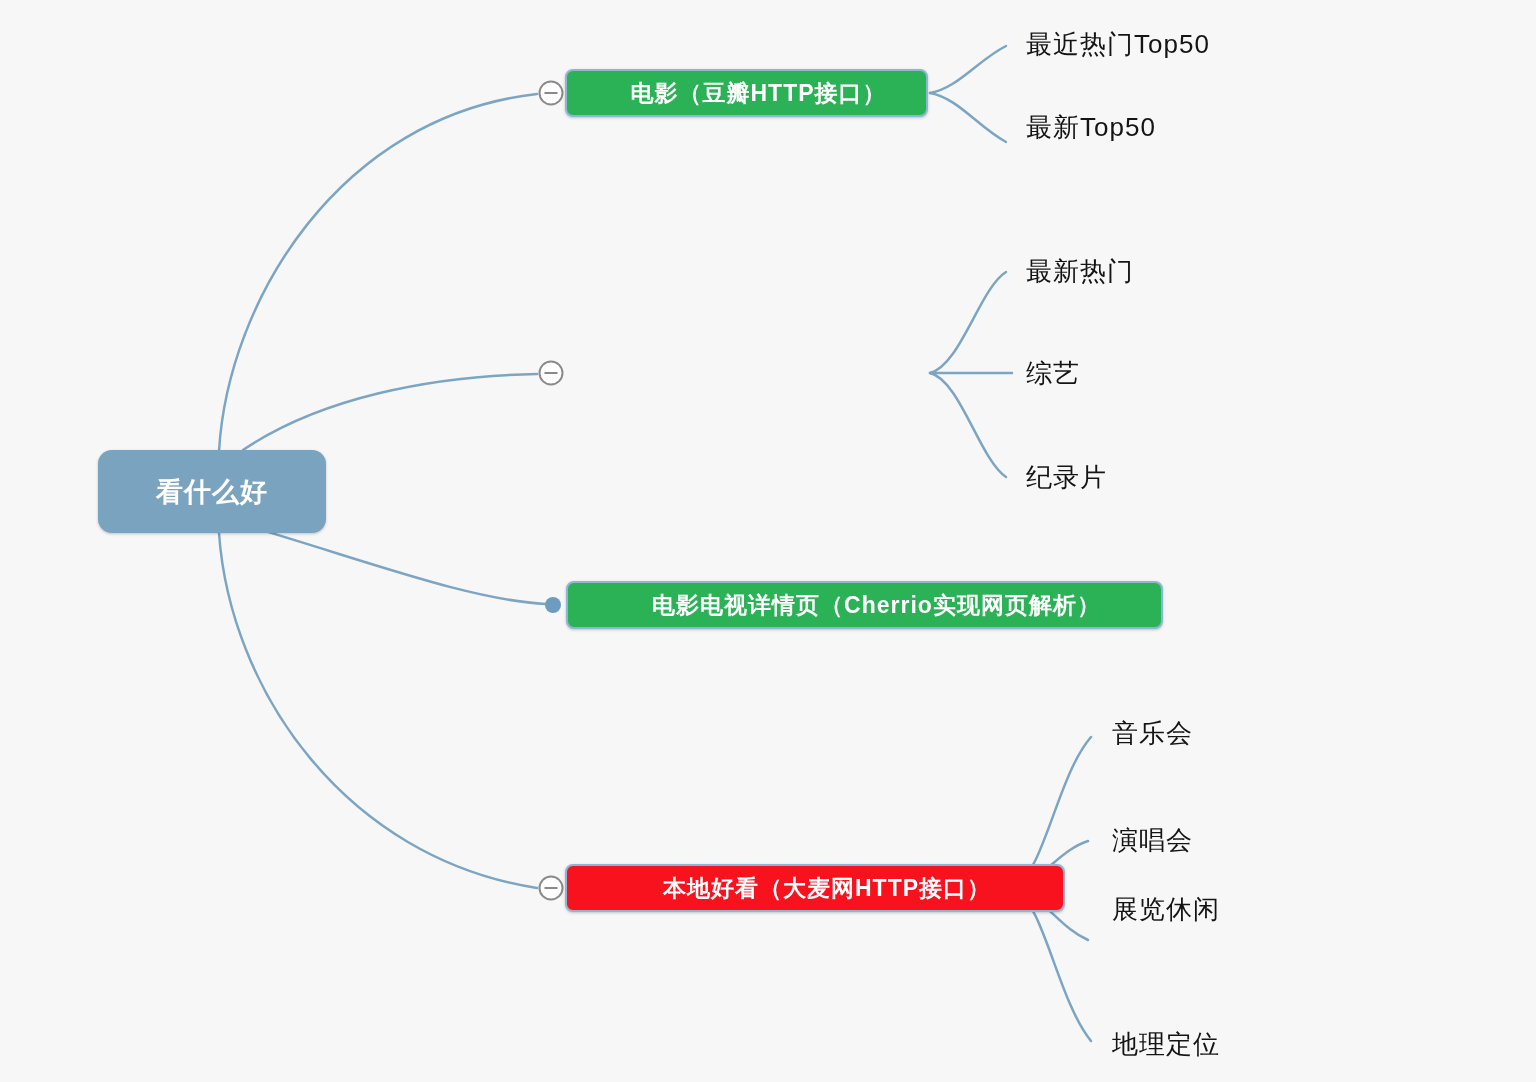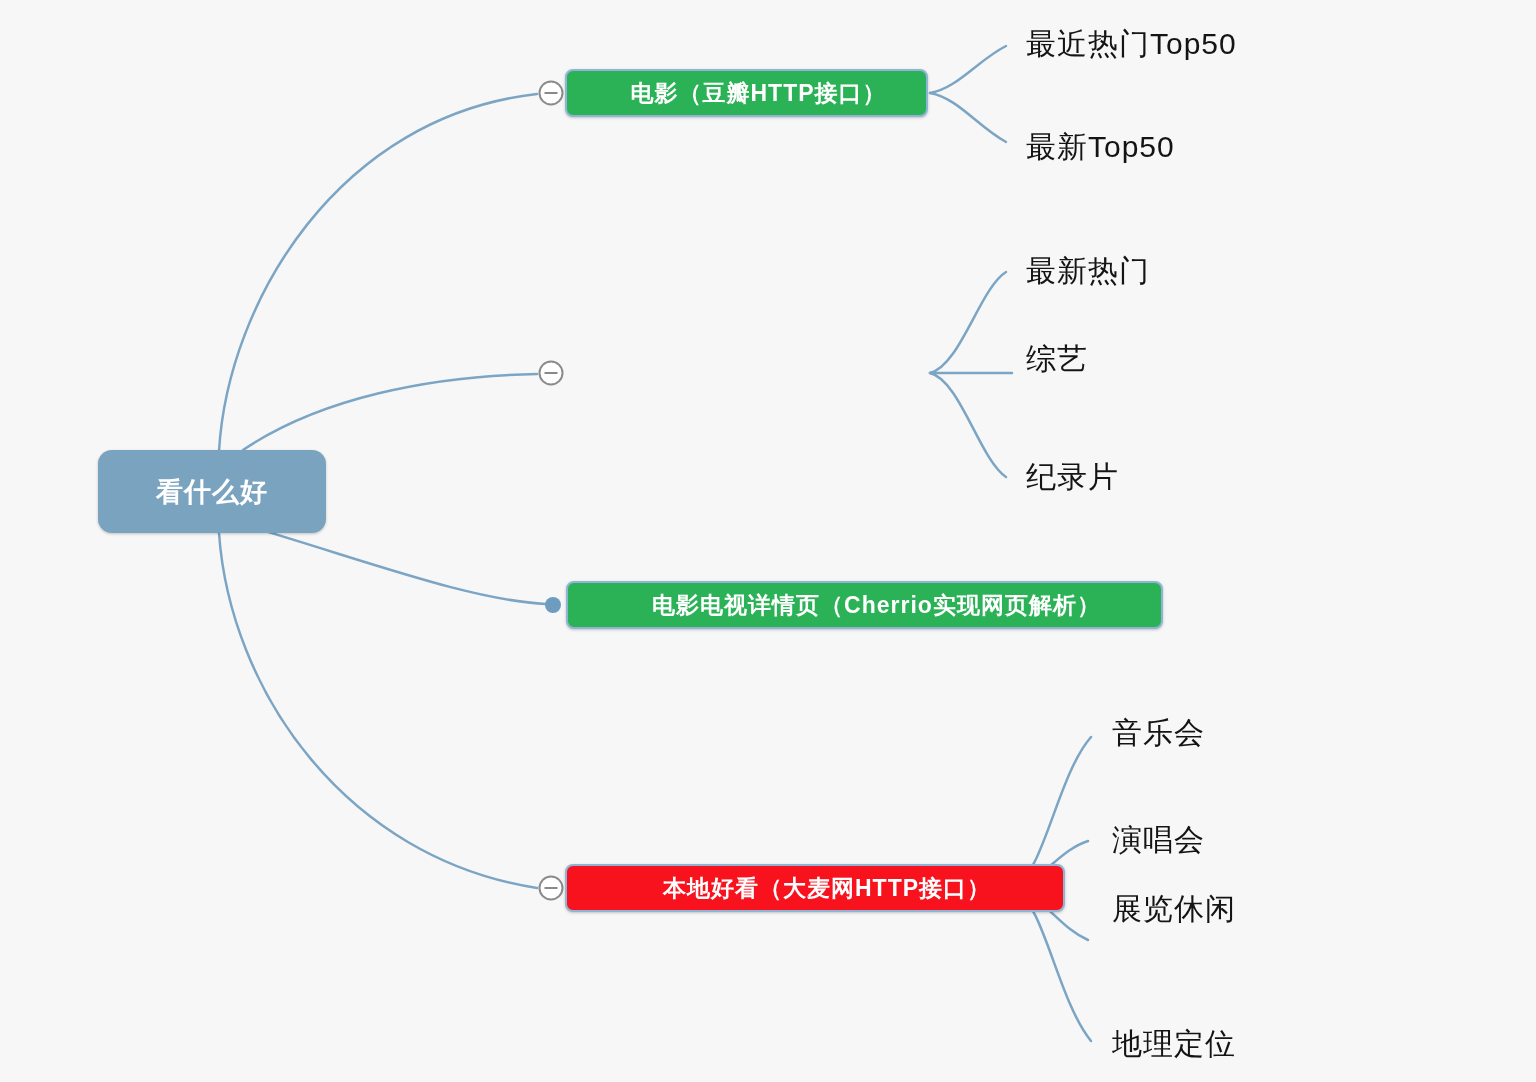--- a/index.html
+++ b/index.html
@@ -37,21 +37,21 @@
     font-size:23px;font-weight:700;padding-left:24px;
   }
   .node.green{background:var(--branch-green);}
   .node.red{background:var(--branch-red);}
   .node.b1{left:565px;top:69px;width:363px;}
   .node.b2{left:565px;top:349px;width:363px;}
   .node.b3{left:566px;top:581px;width:597px;}
   .node.b4{left:565px;top:864px;width:500px;}
   .leaf{
     position:absolute;transform:translateY(-50%);
-    color:var(--leaf-text);font-size:30px;letter-spacing:1px;white-space:nowrap;
+    color:var(--leaf-text);font-size:26px;letter-spacing:1px;white-space:nowrap;
     cursor:default;
   }
   .collapse{position:absolute;width:26px;height:26px;display:block;cursor:pointer;}
   .collapse svg{display:block;}
   .enddot{
     position:absolute;width:16px;height:16px;border-radius:50%;
     background:var(--dot-fill);
   }
 </style>
 </head>
@@ -107,24 +107,24 @@
     <span>电影（豆瓣HTTP接口）</span>
   </div>
   <div class="node branch green b3">
     <span>电影电视详情页（Cherrio实现网页解析）</span>
   </div>
   <div class="node branch red b4">
     <span>本地好看（大麦网HTTP接口）</span>
   </div>
 
   <div class="leaf" style="left:1026px;top:44px">最近热门Top50</div>
-  <div class="leaf" style="left:1026px;top:147px">最新Top50</div>
+  <div class="leaf" style="left:1026px;top:127px">最新Top50</div>
 
   <div class="leaf" style="left:1026px;top:271px">最新热门</div>
-  <div class="leaf" style="left:1026px;top:359px">综艺</div>
+  <div class="leaf" style="left:1026px;top:373px">综艺</div>
   <div class="leaf" style="left:1026px;top:477px">纪录片</div>
 
   <div class="leaf" style="left:1112px;top:733px">音乐会</div>
   <div class="leaf" style="left:1112px;top:840px">演唱会</div>
   <div class="leaf" style="left:1112px;top:909px">展览休闲</div>
   <div class="leaf" style="left:1112px;top:1044px">地理定位</div>
 
 </div>
 
 </body></html>

